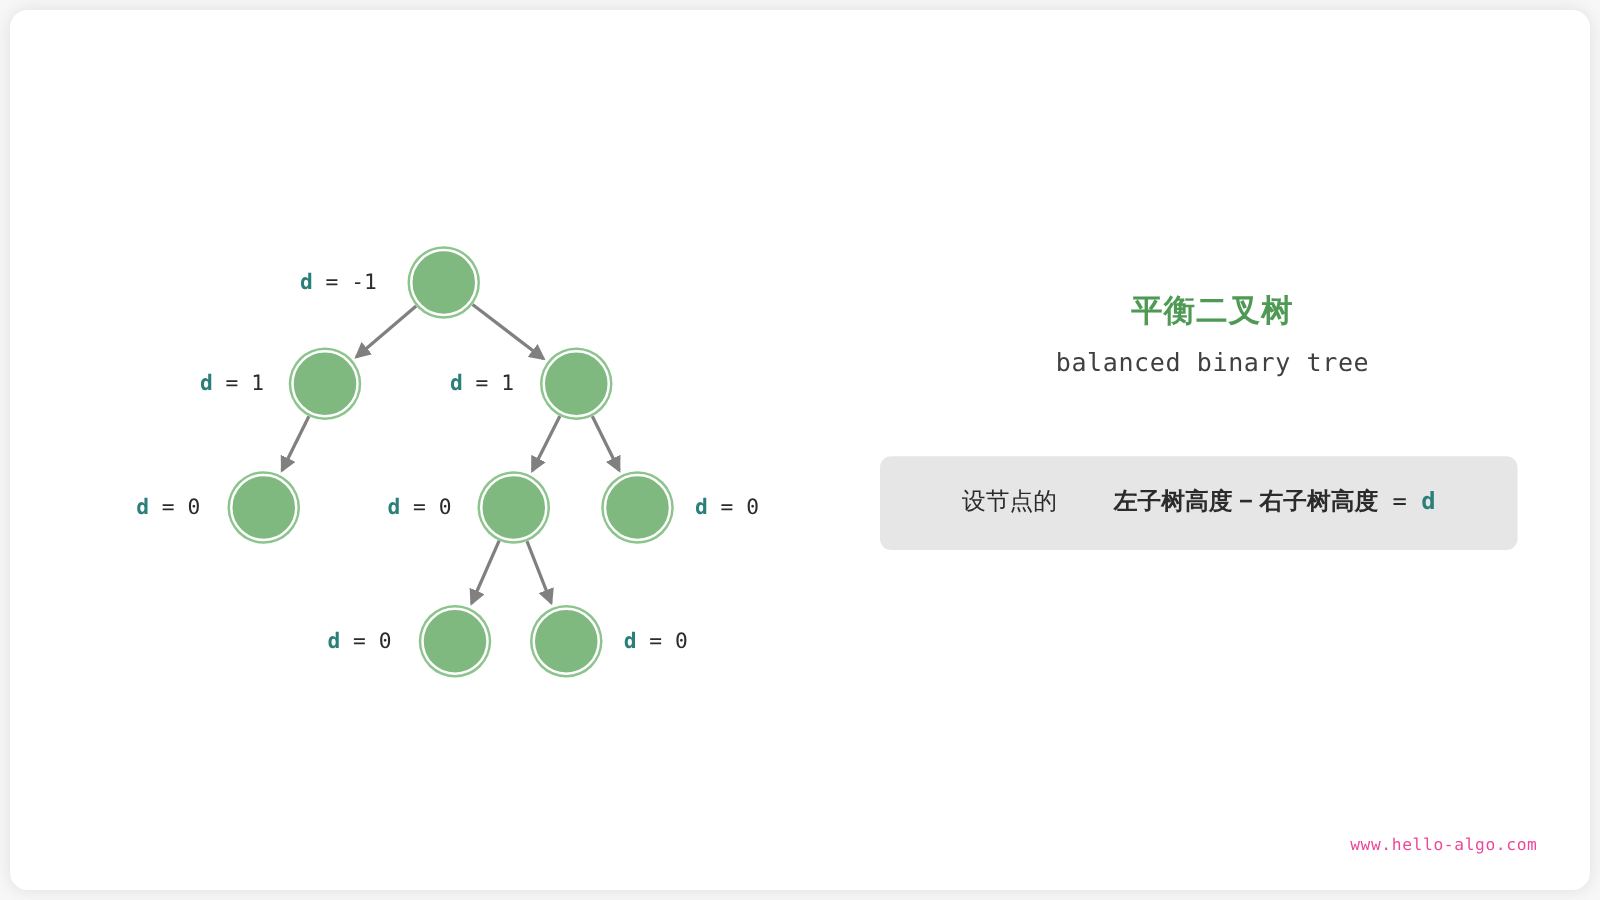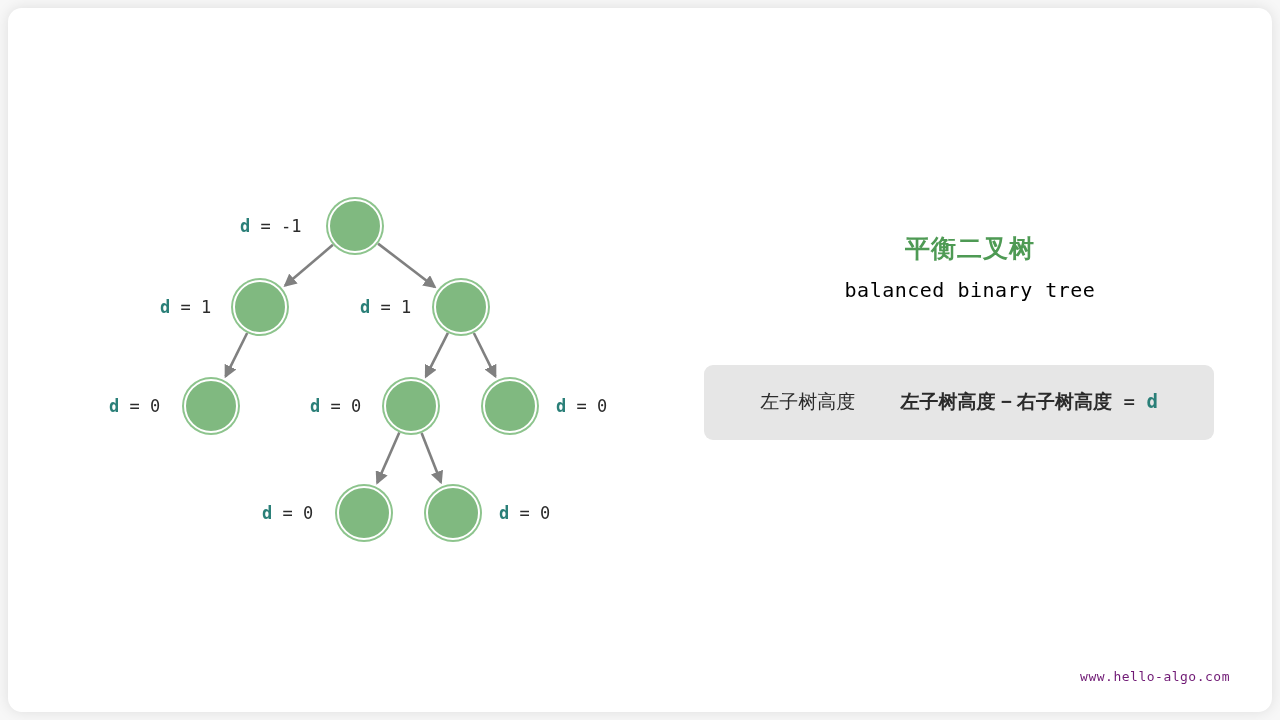--- a/index.html
+++ b/index.html
@@ -86,21 +86,21 @@
     letter-spacing: 1px;
   }
   #subtitle {
     position: absolute;
     left: 0;
     top: 270px;
     width: 604px;
     text-align: center;
     font-family: "DejaVu Sans Mono", "Liberation Mono", monospace;
     font-size: 20px;
-    color: #000000;
+    color: #404040;
     letter-spacing: 0.5px;
   }
   #infobox {
     position: absolute;
     left: 36px;
     top: 357px;
     width: 510px;
     padding: 20px 0 22px 0;
     background: #e6e6e6;
     border-radius: 9px;
@@ -117,21 +117,21 @@
   .info-line .mono {
     font-family: "DejaVu Sans Mono", "Liberation Mono", monospace;
   }
 
   #watermark {
     position: absolute;
     right: 42px;
     bottom: 28px;
     font-family: "DejaVu Sans Mono", "Liberation Mono", monospace;
     font-size: 13px;
-    color: #701a75;
+    color: #ec4899;
     letter-spacing: 0.5px;
   }
 </style>
 </head>
 <body>
 
 <div id="stage">
   <div id="card">
 
     <div id="tree-area">
@@ -170,20 +170,20 @@
           <div class="node-label" style="left: 491px; top: 479px;"><span class="d">d</span><span> = 0</span></div>
         </div>
     </div>
 
     <div id="panel">
       <div id="title">平衡二叉树</div>
       <div id="subtitle">balanced binary tree</div>
 
       <div id="infobox">
         <div class="info-line">
-          <span>左子树高度 </span><span class="strong">左子树高度 − 右子树高度</span><span class="mono"> = </span><span class="d mono">d</span>
+          <span>设节点的 </span><span class="strong">左子树高度 − 右子树高度</span><span class="mono"> = </span><span class="d mono">d</span>
         </div>
       </div>
     </div>
 
     <div id="watermark">www.hello-algo.com</div>
   </div>
 </div>
 
 </body></html>

